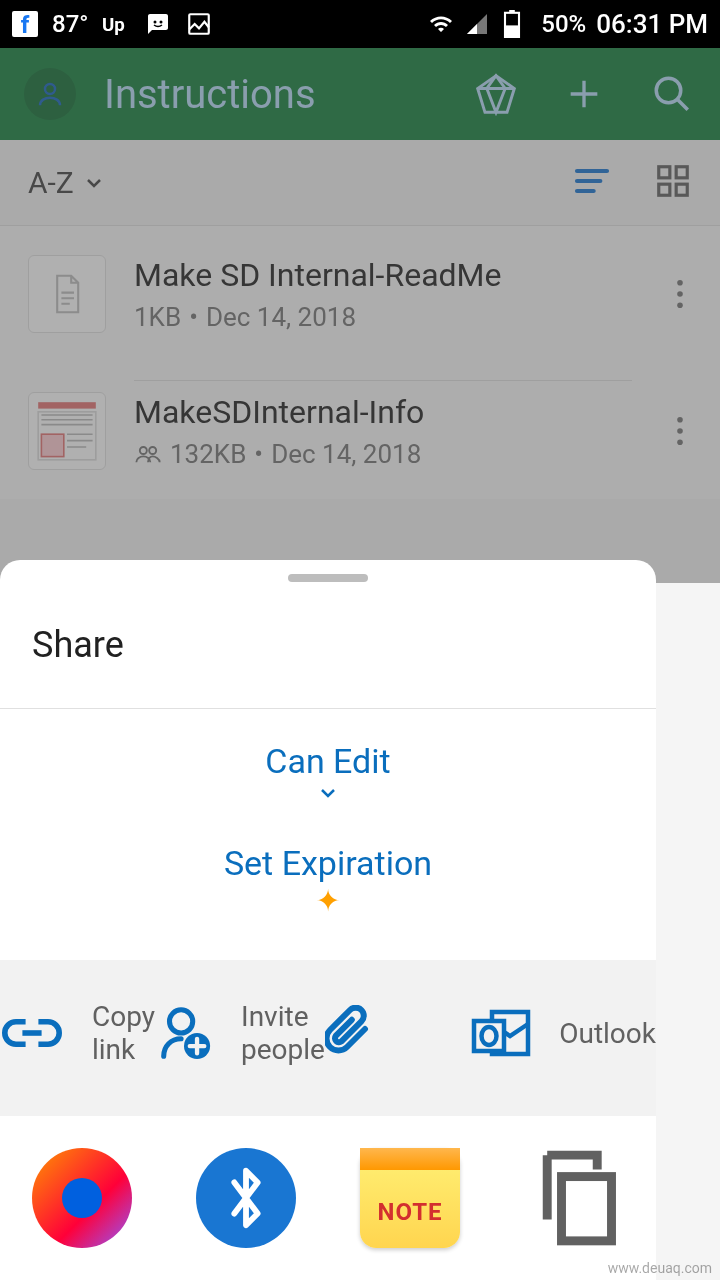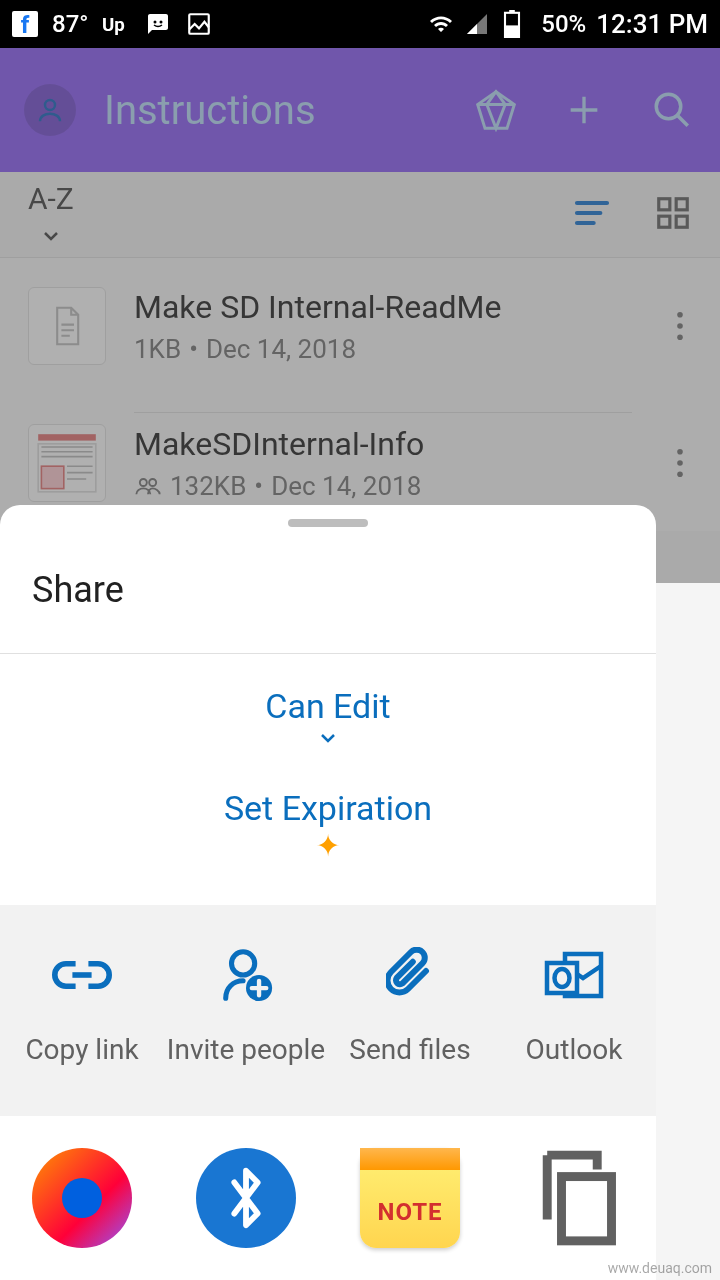--- a/index.html
+++ b/index.html
@@ -10,29 +10,29 @@
 .status-bar { height: 48px; background: #000; color: #fff; display: flex; align-items: center; padding: 0 12px; font-size: 24px; font-weight: 500; }
 .status-left { display: flex; align-items: center; gap: 14px; }
 .status-right { margin-left: auto; display: flex; align-items: center; gap: 10px; }
 .status-icon { width: 28px; height: 28px; display: flex; align-items: center; }
 .fb-icon { width: 26px; height: 26px; background: #fff; color: #1877f2; font-weight: bold; font-size: 24px; display: flex; align-items: flex-end; justify-content: center; border-radius: 2px; padding-bottom: 0; line-height: 1; }
 .temp { font-size: 24px; }
 .battery-pct { font-size: 24px; }
 .time { font-size: 26px; font-weight: 500; }
 
 
-.app-header { height: 124px; background: #8b5cf6; display: flex; align-items: center; padding: 0 24px; gap: 28px; }
+.app-header { height: 92px; background: #15803d; display: flex; align-items: center; padding: 0 24px; gap: 28px; }
 .avatar-circle { width: 52px; height: 52px; background: rgba(0,0,0,0.15); border-radius: 50%; display: flex; align-items: center; justify-content: center; }
 .header-title { font-size: 40px; font-weight: 400; color: #bbdefb; flex: 1; }
 .header-icons { display: flex; align-items: center; gap: 40px; }
 .header-icon { width: 48px; height: 48px; display: flex; align-items: center; justify-content: center; }
 
 
 .sort-bar { height: 86px; background: #f5f5f5; display: flex; align-items: center; padding: 0 28px; border-bottom: 1px solid #e0e0e0; }
-.sort-label { font-size: 30px; color: #424242; display: flex; align-items: center; gap: 8px; flex-direction: column; }
+.sort-label { font-size: 30px; color: #424242; display: flex; align-items: center; gap: 8px; }
 .sort-right { margin-left: auto; display: flex; align-items: center; gap: 42px; }
 
 
 .file-list { background: #fafafa; }
 .file-item { display: flex; align-items: center; padding: 18px 20px 18px 28px; gap: 28px; }
 .file-item + .file-item .file-text-area { border-top: 1px solid #e0e0e0; }
 .file-thumb { width: 78px; height: 78px; background: #fff; border: 1px solid #e0e0e0; border-radius: 6px; display: flex; align-items: center; justify-content: center; flex-shrink: 0; }
 .file-text-area { flex: 1; padding: 12px 0; }
 .file-name { font-size: 32px; color: #212121; margin-bottom: 8px; }
 .file-meta { font-size: 26px; color: #757575; display: flex; align-items: center; gap: 8px; }
@@ -46,21 +46,21 @@
 .sheet-handle { width: 80px; height: 8px; background: #bdbdbd; border-radius: 4px; margin: 14px auto 0; }
 .sheet-title { font-size: 36px; color: #212121; padding: 42px 32px 42px; }
 .sheet-divider { height: 1px; background: #e0e0e0; }
 .sheet-options { padding: 32px; }
 .sheet-option { display: flex; align-items: center; gap: 0; font-size: 34px; color: #0a6ebd; margin-bottom: 38px; flex-direction: column; }
 .sheet-option:last-child { margin-bottom: 10px; }
 .sparkle { color: #ffa000; font-size: 30px; }
 
 
 .share-actions { background: #f2f2f2; display: flex; padding: 40px 0 50px; }
-.share-action { flex: 1; display: flex; flex-direction: column; align-items: center; gap: 28px; }
+.share-action { flex: 1; display: flex; flex-direction: row; align-items: center; gap: 28px; }
 .share-action-icon { height: 60px; display: flex; align-items: center; justify-content: center; }
 .share-action-label { font-size: 28px; color: #616161; }
 
 
 .app-row { background: #fff; display: flex; padding: 32px 0; gap: 0; }
 .app-tile { flex: 1; display: flex; align-items: center; justify-content: center; }
 .app-icon { width: 100px; height: 100px; border-radius: 16px; display: flex; align-items: center; justify-content: center; }
 .firefox { background: linear-gradient(135deg, #ff9500 0%, #ff0039 60%, #9059ff 100%); border-radius: 50%; position: relative; }
 .firefox::after { content:""; position:absolute; width:40px; height:40px; background:#0060df; border-radius:50%; top:30px; left:30px;}
 .bluetooth { background: #1976d2; border-radius: 50%; }
@@ -110,21 +110,21 @@
         </svg>
     </div>
     <div class="status-icon">
       <svg width="18" height="28" viewBox="0 0 12 20">
           <rect x="4" y="0" width="4" height="2" fill="#fff"></rect>
           <rect x="1" y="2" width="10" height="18" fill="none" stroke="#fff" stroke-width="1.5"></rect>
           <rect x="1" y="11" width="10" height="9" fill="#fff"></rect>
         </svg>
     </div>
     <div class="battery-pct">50%</div>
-    <div class="time">12:31 PM</div>
+    <div class="time">06:31 PM</div>
   </div>
 </div>
 
 <div class="app-header">
   <div class="avatar-circle">
     <svg width="30" height="30" viewBox="0 0 24 24" fill="none" stroke="#1565c0" stroke-width="2">
         <circle cx="12" cy="8" r="4"></circle>
         <path d="M4 21 c0-4 4-6 8-6 s8 2 8 6"></path>
       </svg>
   </div>
@@ -265,21 +265,20 @@
           </svg>
       </div>
       <div class="share-action-label">Invite people</div>
     </div>
     <div class="share-action">
       <div class="share-action-icon">
         <svg width="48" height="56" viewBox="0 0 24 28" fill="none" stroke="#0a6ebd" stroke-width="3" stroke-linecap="round">
             <path d="M20 12 l-9 9 a6 6 0 0 1 -8.5 -8.5 l10 -10 a4 4 0 0 1 5.7 5.7 l-10 10 a2 2 0 0 1 -2.8 -2.8 l8 -8"></path>
           </svg>
       </div>
-      <div class="share-action-label">Send files</div>
     </div>
     <div class="share-action">
       <div class="share-action-icon">
         <svg width="60" height="56" viewBox="0 0 40 36" fill="none" stroke="#0a6ebd" stroke-width="3">
             <rect x="14" y="4" width="24" height="28"></rect>
             <path d="M14 12 l12 8 l12 -8"></path>
             <rect x="2" y="10" width="20" height="20" fill="#f2f2f2"></rect>
             <ellipse cx="12" cy="20" rx="5" ry="6"></ellipse>
           </svg>
       </div>

